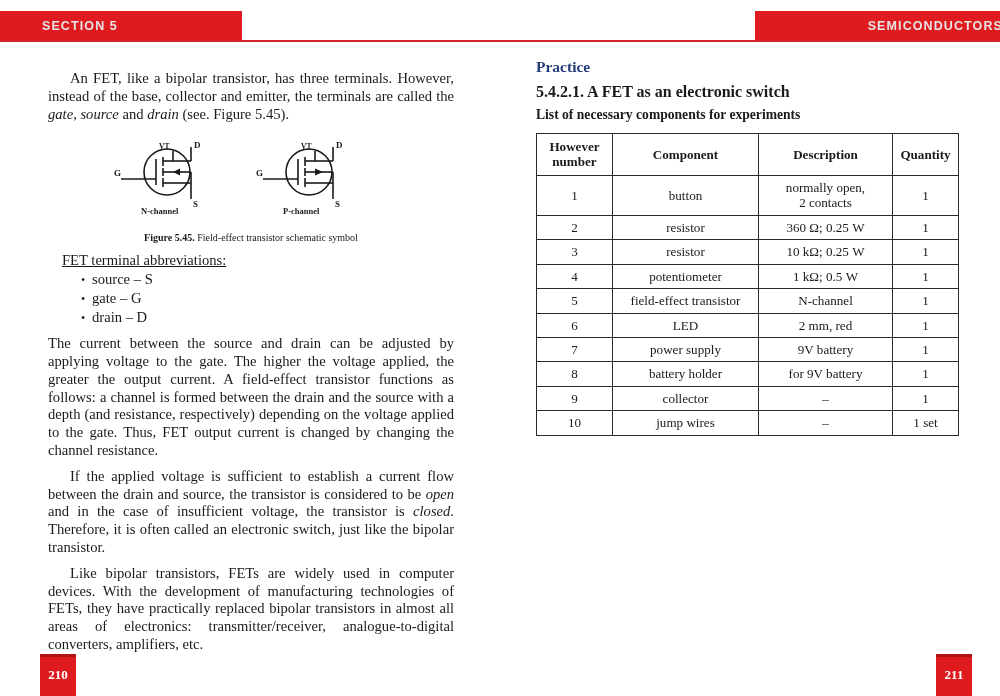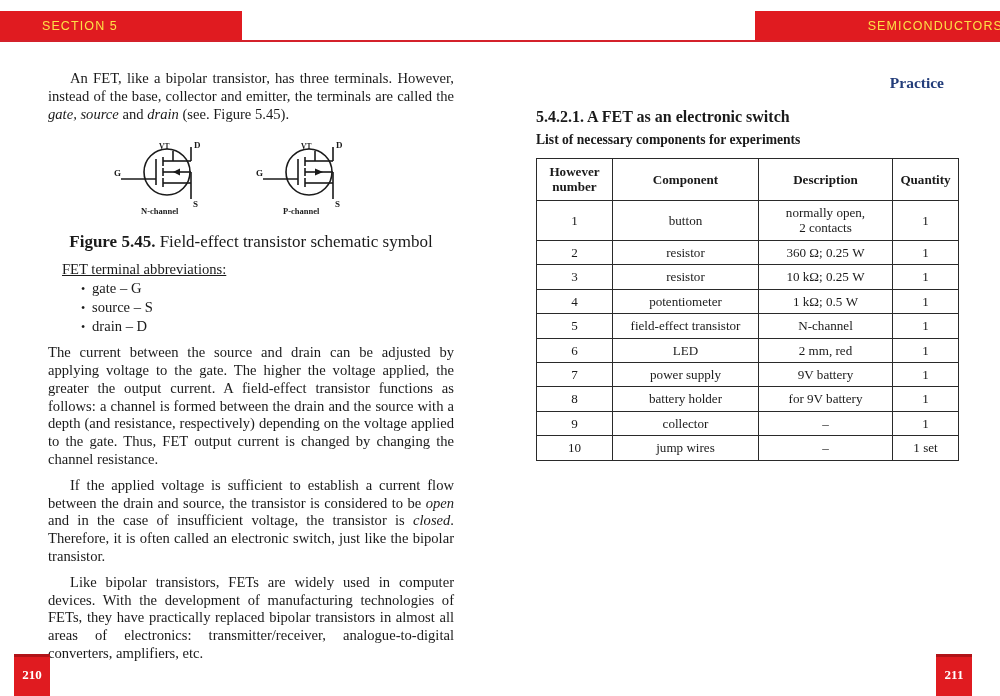--- a/index.html
+++ b/index.html
@@ -47,24 +47,24 @@
     box-sizing: border-box;
   }
   .header-band.right {
     left: 755px;
     width: 290px;
     justify-content: flex-end;
     padding-right: 42px;
     box-sizing: border-box;
   }
   .header-band span {
-    color: #fde047;
+    color: #e5e5e5;
     font-family: "Liberation Sans", "DejaVu Sans", sans-serif;
     font-size: 12.5px;
-    font-weight: normal;
+    font-weight: bold;
     letter-spacing: 1.1px;
   }
 
   
   .col-left {
     position: absolute;
     left: 40px;
     top: 62px;
     width: 422px;
   }
@@ -87,21 +87,21 @@
   p.body i, .it { font-style: italic; }
 
   
   .figure-wrap {
     margin: 14px 0 0 0;
     text-align: center;
   }
   .figure-caption {
     margin: 13px 0 0 0;
     text-align: center;
-    font-size: 17px;
+    font-size: 10px;
   }
   .figure-caption b { font-weight: bold; }
 
   .abbr-lead {
     margin: 9px 0 0 0;
     font-size: 14.6px;
     text-indent: 22px;
     text-decoration: underline;
   }
   ul.abbr {
@@ -116,22 +116,22 @@
     display: inline-block;
     width: 11px;
     margin-left: -11px;
     font-size: 12px;
   }
 
   .para-gap { margin-top: 0px; }
 
   
   .practice-title {
-    margin: 16px;
-    text-align: right;
+    margin: 0;
+    text-align: left;
     color: #233d7a;
     font-size: 15.5px;
     font-weight: bold;
   }
   .sub-heading {
     margin: 7px 0 0 0;
     font-size: 16px;
     font-weight: bold;
     text-align: left;
   }
@@ -176,21 +176,21 @@
     height: 42px;
     background: #e01b20;
     color: #ffffff;
     font-family: "Liberation Serif", "DejaVu Serif", serif;
     font-size: 13px;
     font-weight: bold;
     display: flex;
     align-items: center;
     justify-content: center;
   }
-  .pagenum.left  { left: 14px; font-family: Liberation Serif, serif; }
+  .pagenum.left  { left: 40px; font-family: Liberation Serif, serif; }
   .pagenum.right { left: 936px; }
   .pagenum .cap {
     position: absolute;
     left: 0; top: 0;
     width: 36px; height: 3px;
     background: #b01318;
   }
 </style>
 </head>
 <body>
@@ -272,22 +272,22 @@
         <text x="40" y="77">N-channel</text>
         <text x="182" y="77">P-channel</text>
       </g>
     </svg>
   </div>
 
   <p class="figure-caption"><b>Figure 5.45.</b><span> Field-effect transistor schematic symbol</span></p>
 
   <p class="abbr-lead">FET terminal abbreviations:</p>
   <ul class="abbr">
+    <li>source – S</li>
     <li>gate – G</li>
-    <li>source – S</li>
     <li>drain – D</li>
   </ul>
 
   <p class="body noindent para-gap">The current between the source and drain can be adjusted by applying voltage to the gate. The higher the voltage applied, the greater the output current. A field-effect transistor functions as follows: a channel is formed between the drain and the source with a depth (and resistance, respectively) depending on the voltage applied to the gate. Thus, FET output current is changed by changing the channel resistance.</p>
 
   <p class="body"><span>If the applied voltage is sufficient to establish a current flow between the drain and source, the transistor is considered to be </span><i class="it">open</i><span> and in the case of insufficient voltage, the transistor is </span><i class="it">closed</i><span>. Therefore, it is often called an electronic switch, just like the bipolar transistor.</span></p>
 
   <p class="body">Like bipolar transistors, FETs are widely used in computer devices. With the development of manufacturing technologies of FETs, they have practically replaced bipolar transistors in almost all areas of electronics: transmitter/receiver, analogue-to-digital converters, amplifiers, etc.</p>
 </div>
 

